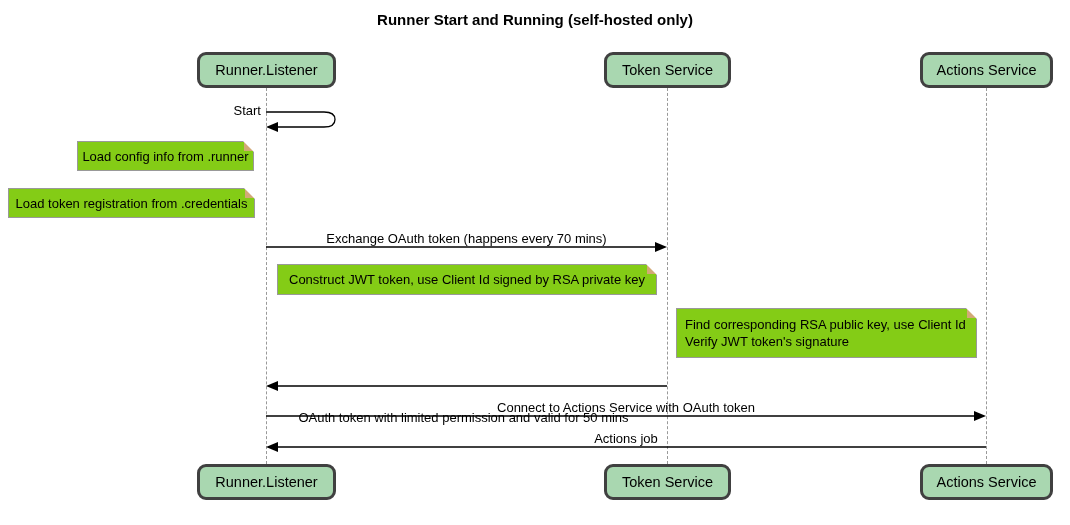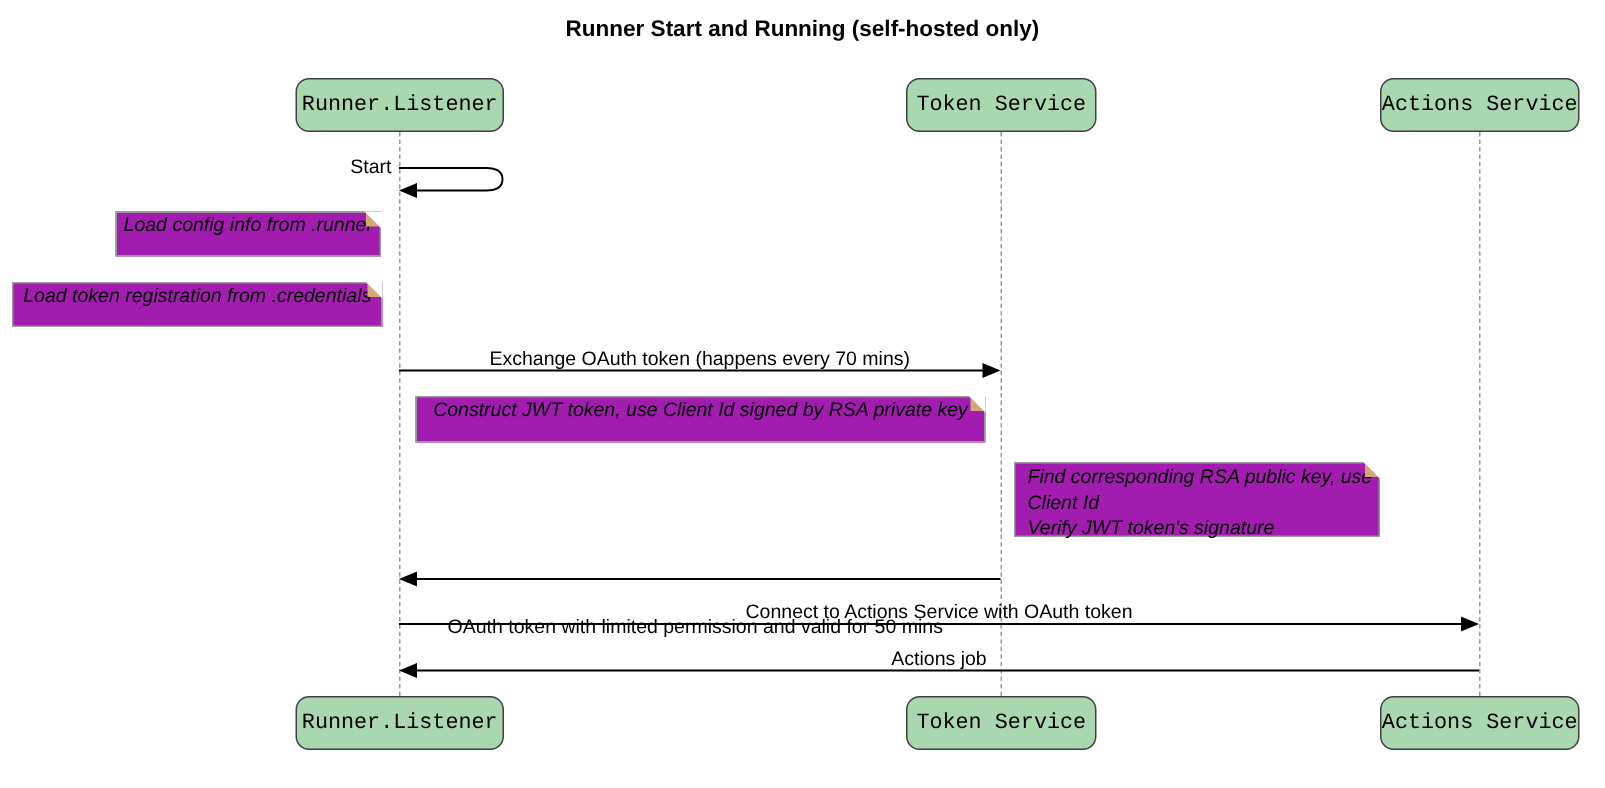--- a/index.html
+++ b/index.html
@@ -11,42 +11,41 @@
     color:#000;
     overflow:hidden;
     padding-left:10px;
   }
   .title{
     position:absolute;left:0;top:11px;width:1070px;
     text-align:center;font-size:15px;font-weight:bold;
   }
   .actor{
     position:absolute;height:36px;
-    background:#A9D7B0;border:1px solid #404040;border-radius:9px;
+    background:#A9D7B0;border:3px solid #404040;border-radius:9px;
     display:flex;align-items:center;justify-content:center;
-    font-size:14.5px;box-sizing:border-box;font-family:Liberation Mono, monospace;
+    font-size:14.5px;box-sizing:border-box;
   }
   .lifeline{
     position:absolute;width:0;
     border-left:1px dashed #999;
   }
   .msg-label{
     position:absolute;font-size:13px;height:16px;line-height:16px;
     text-align:center;white-space:nowrap;
   }
   .self-label{
     position:absolute;font-size:13px;height:16px;line-height:16px;
     text-align:right;white-space:nowrap;
   }
   .note{
-    position:absolute;background:#a21caf;border:1px solid #999;
+    position:absolute;background:#84cc16;border:1px solid #999;
     box-sizing:border-box;font-size:13px;
-    display:flex;justify-content:center;
+    display:flex;align-items:center;justify-content:center;
     white-space:pre-line;
-    font-style:italic;
   }
   .note.left-align{justify-content:flex-start;padding-left:8px;line-height:17px;}
   .note .fold{
     position:absolute;top:-1px;right:-1px;width:0;height:0;
     border-top:11px solid #fff;border-left:11px solid transparent;
   }
   .note .fold2{
     position:absolute;top:-1px;right:-1px;width:0;height:0;
     border-bottom:10px solid #D2A976;border-right:10px solid transparent;
     transform:translateY(0px);
@@ -128,20 +127,20 @@
   <div class="note" style="left:8px;top:188px;width:247px;height:30px;">
     <span>Load token registration from .credentials</span>
     <span class="fold2"></span>
     <span class="fold"></span>
   </div>
   <div class="note" style="left:277px;top:264px;width:380px;height:31px;">
     <span>Construct JWT token, use Client Id signed by RSA private key</span>
     <span class="fold2"></span>
     <span class="fold"></span>
   </div>
-  <div class="note left-align" style="left:676px;top:308px;width:244px;height:50px;">
+  <div class="note left-align" style="left:676px;top:308px;width:301px;height:50px;">
     <span>Find corresponding RSA public key, use Client Id
 Verify JWT token's signature</span>
     <span class="fold2"></span>
     <span class="fold"></span>
   </div>
 
 </div>
 
 </body></html>

